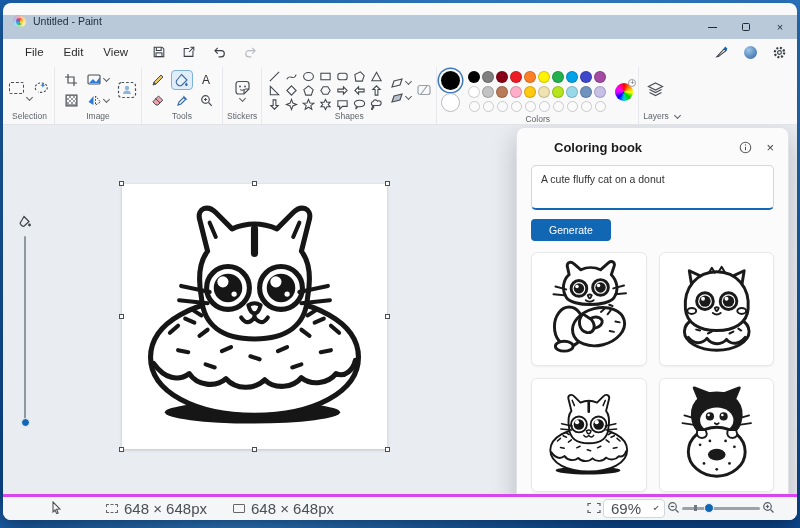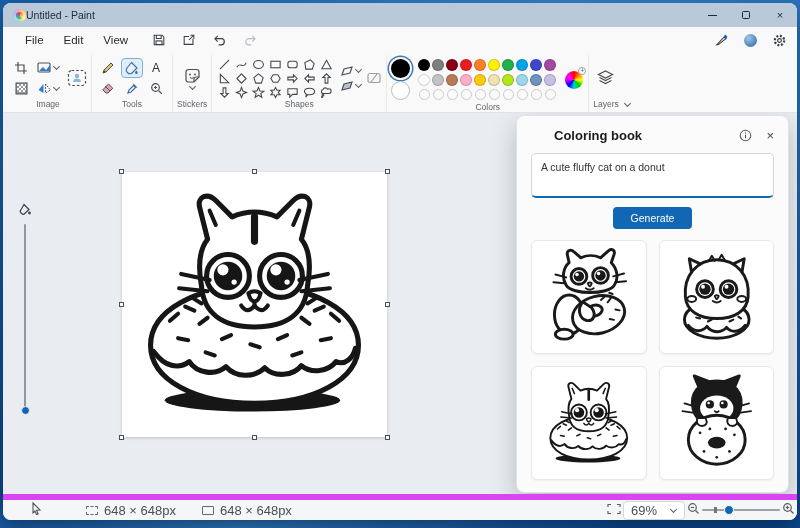--- a/index.html
+++ b/index.html
@@ -8,22 +8,22 @@
   body { position:relative;
     background: radial-gradient(120% 90% at 70% 10%, #3b86cf 0%, #1d66b2 45%, #0d4a94 100%); }
   body::after { content:""; position:absolute; left:0; bottom:0; width:100%; height:60px;
     background: radial-gradient(80% 120% at 30% 100%, #2e7ac4 0%, rgba(46,122,196,0) 60%); }
 
   .window { position:absolute; left:3px; top:3px; width:794px; height:517px; z-index:5;
     border-radius:8px; overflow:hidden; background:#f9f9f9;
     box-shadow:0 8px 22px rgba(0,0,0,.4); display:flex; flex-direction:column; }
 
   
-  .titlebar { height:24px; background:#b9c9da; display:flex; align-items:center;
-    padding-left:10px; flex:0 0 auto; }
+  .titlebar { height:24px; background:#b9c9da; display:flex; 
+    padding-left:10px; gap:7px; flex:0 0 auto;margin-top:12px; }
   .app-logo { width:13px; height:13px; border-radius:50%;
     background: conic-gradient(#e54b4b,#f5a623,#ffe34d,#4caf50,#29b6f6,#7e57c2,#e54b4b);
     box-shadow: inset 0 0 0 3px rgba(255,255,255,.55); }
   .title-text { font-size:10.5px; color:#1f2a36; }
   .win-controls { margin-left:auto; display:flex; height:100%; }
   .win-btn { width:34px; height:100%; display:flex; align-items:center; justify-content:center;
     color:#1f2a36; font-size:11px; cursor:default; }
   .maxi-box { width:8px; height:8px; border:1px solid #1f2a36; border-radius:1.5px; }
   .mini-bar { width:9px; height:1px; background:#1f2a36; }
 
@@ -112,31 +112,31 @@
     background:#fbfbfc; border:1px solid #dfe2e6; border-radius:8px;
     box-shadow:0 10px 26px rgba(0,0,0,.22); padding:12px 14px; display:flex; flex-direction:column; }
   .panel-head { display:flex; align-items:center;margin-left:23px; }
   .panel-title { font-size:13px; font-weight:700; color:#1b1b1b; }
   .panel-actions { margin-left:auto; display:flex; align-items:center; gap:14px; }
   .panel-actions svg { display:block; }
   .close-x { font-size:13px; color:#444; line-height:1; }
   .prompt-box { margin-top:10px; height:46px; background:#fff; border:1px solid #d4d6da;
     border-bottom:2px solid #1267b4; border-radius:5px; padding:7px 9px;
     font-size:10.5px; color:#333; }
-  .gen-row { margin-top:9px; display:flex; justify-content:center; }
+  .gen-row { margin-top:9px; display:flex; justify-content:flex-start; }
   .gen-btn { background:#1267b4; color:#fff; font-size:10.5px; padding:5px 18px;
     border:none; border-radius:4px; }
   .thumb-grid { margin-top:11px; display:grid; grid-template-columns:1fr 1fr; gap:12px; }
   .thumb { background:#fff; border:1px solid #e6e8ea; border-radius:6px; padding:7px;
     height:114px; box-shadow:0 1px 2px rgba(0,0,0,.05); }
   .thumb svg { width:100%; height:100%; display:block; }
 
   
-  .statusbar { height:26px; background:#f4f6f8; border-top:6px solid #d946ef;
-    display:flex; align-items:center; padding:0 2px; flex:0 0 auto; font-size:13px; color:#4a4f55; }
+  .statusbar { height:26px; background:#f4f6f8; border-top:3px solid #d946ef;
+    display:flex; align-items:center; padding:0 22px; flex:0 0 auto; font-size:15px; color:#4a4f55; }
   .sb-group { display:flex; align-items:center; gap:6px; }
   .sb-right { margin-left:auto; display:flex; align-items:center; gap:2px; }
   .zoom-box { width:62px; height:19px; background:#fff; border:1px solid #d2d5d9; border-radius:4px;
     display:flex; align-items:center; padding:0 7px; gap:14px; }
   .zslider { width:78px; height:2.5px; background:#9aa2ab; border-radius:2px; position:relative; }
   .ztick { position:absolute; left:12px; top:-2px; width:3px; height:6px; background:#6f767e; }
   .zknob { position:absolute; left:22px; top:-4px; width:10px; height:10px; border-radius:50%;
     background:#1267b4; border:1.5px solid #f4f6f8; }
   .dash-rect { width:12px; height:9px; border:1px dashed #666; border-radius:1px; }
   .solid-rect { width:12px; height:9px; border:1px solid #666; border-radius:1px; }
@@ -204,20 +204,39 @@
         <svg width="15" height="15" viewBox="0 0 16 16">
           <circle cx="8" cy="8" r="5" fill="none" stroke="#3a3f45" stroke-width="2.4" stroke-dasharray="2.1 1.8"></circle>
           <circle cx="8" cy="8" r="2" fill="none" stroke="#3a3f45" stroke-width="1.2"></circle>
         </svg>
         </span>
     </div>
   </div>
 
   <div class="ribbon">
 
+    <div class="rgroup">
+      <div class="rg-body">
+        <div class="sel-col">
+          <div style="display:flex; gap:9px; align-items:center;">
+            <span class="tbtn">
+                <span class="sel-rect"></span>
+              </span>
+            <span class="tbtn">
+              <svg width="17" height="15" viewBox="0 0 17 15">
+                <path d="M3 10 C1 7 3 3 8 3 C13 3 15 6 14 9 C13 12 8 13 5 12" fill="none" stroke="#4a4f55" stroke-width="1.1" stroke-dasharray="2.2 1.6"></path>
+                <path d="M12.5 8.5 l1 2.2 2.2 1 -2.2 1 -1 2.2 -1-2.2 -2.2-1 2.2-1 z" fill="#2f7cd6" transform="translate(.5,-3.5) scale(.75)"></path>
+              </svg>
+              </span>
+          </div>
+          <span class="chev"></span>
+        </div>
+      </div>
+      <div class="rg-label">Selection</div>
+    </div>
 
     <div class="rgroup">
       <div class="rg-body" style="gap:4px;">
         <div class="img-grid">
           <span class="tbtn">
             <svg width="14" height="14" viewBox="0 0 14 14" fill="none" stroke="#4a4f55" stroke-width="1.2">
               <path d="M4 1 v9 h9"></path>
                 <path d="M1 4 h9 v9"></path>
             </svg>
             </span>

